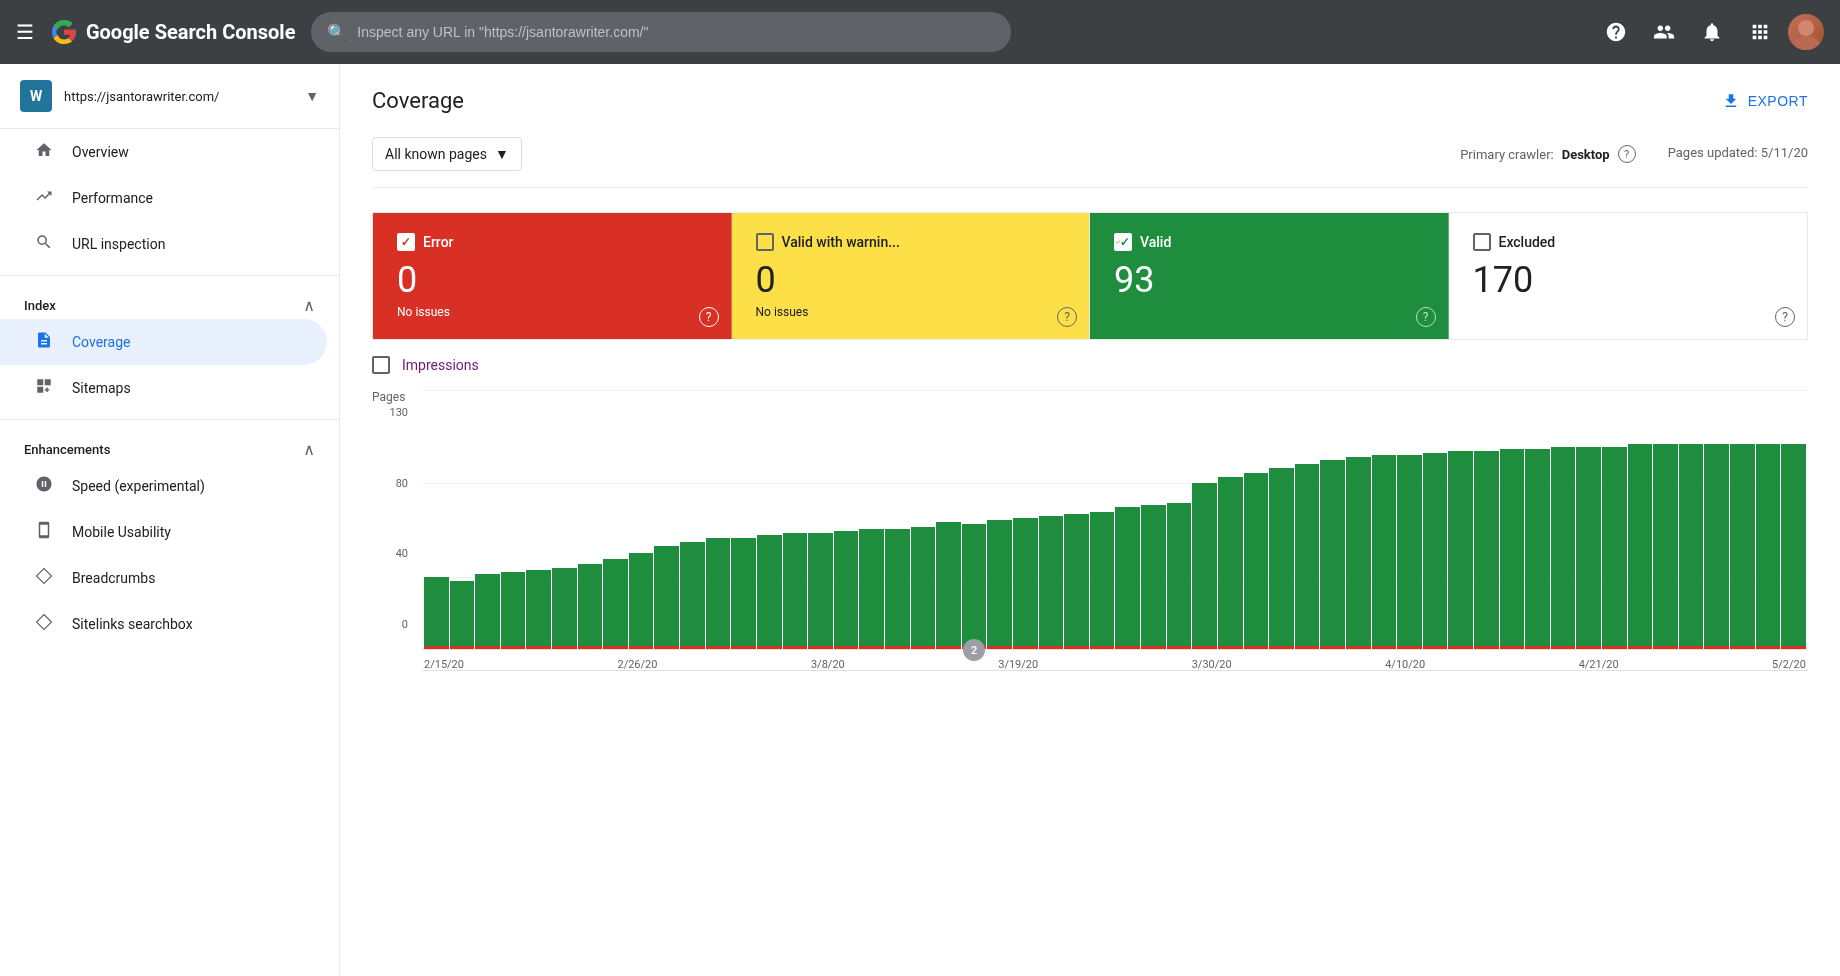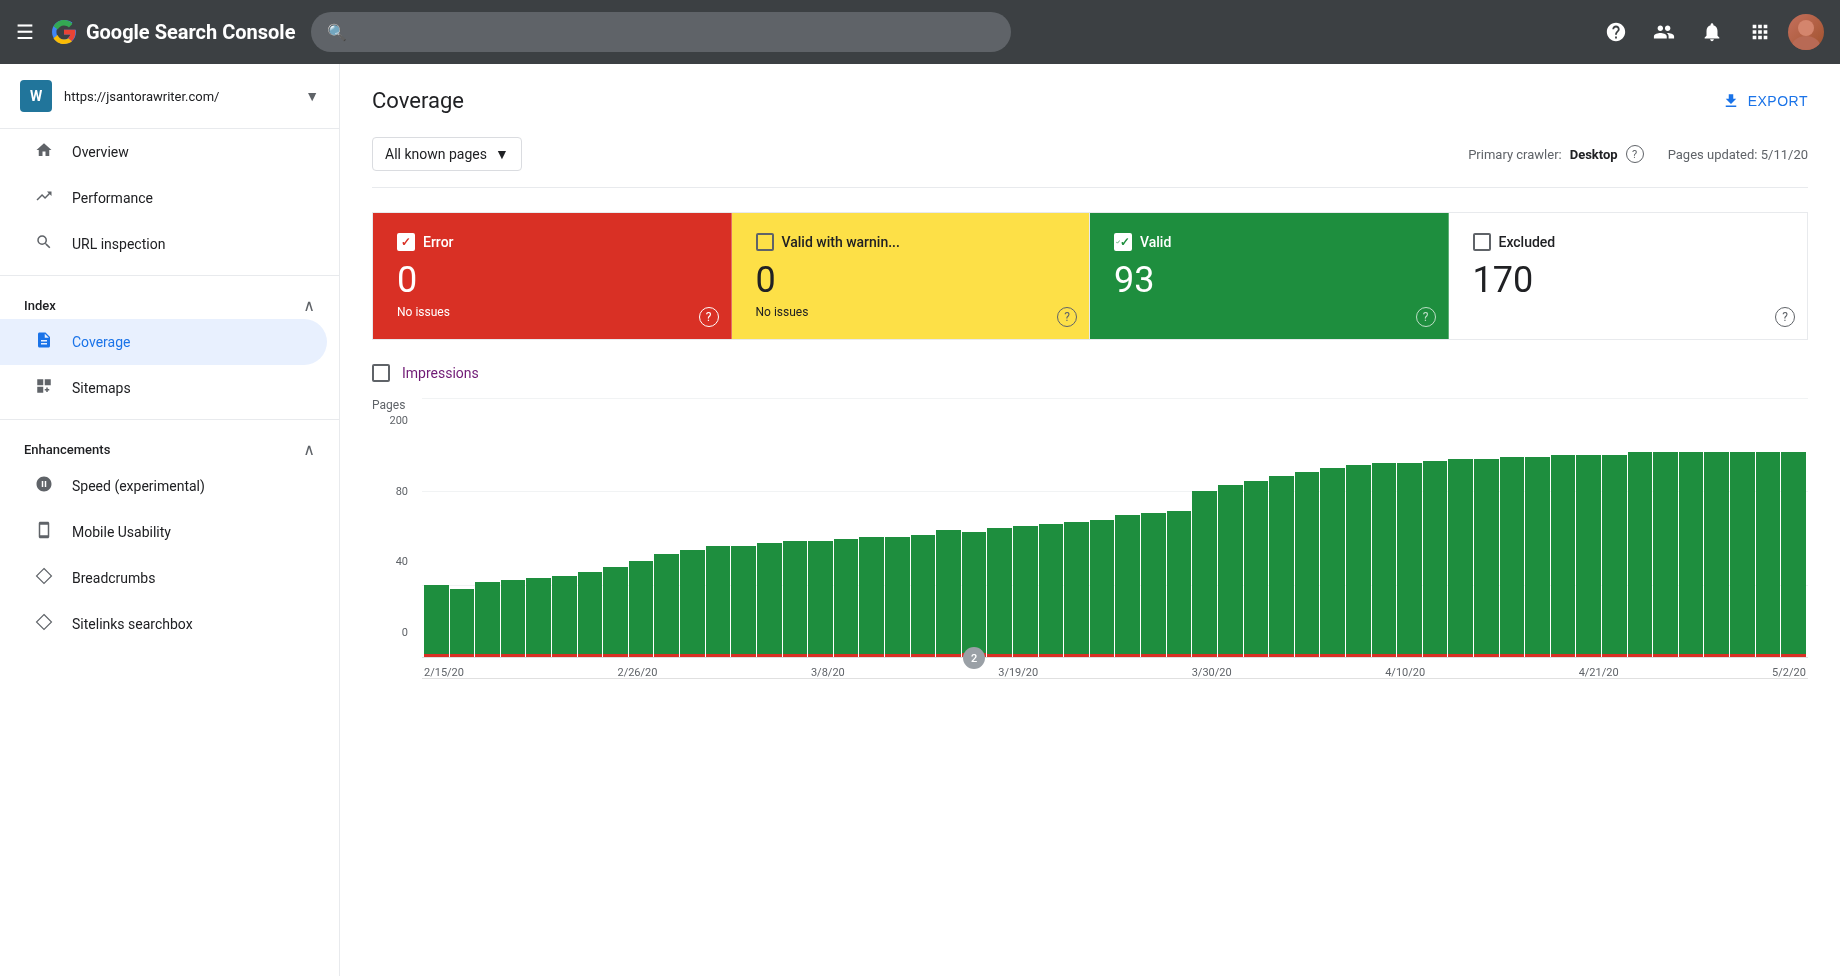--- a/index.html
+++ b/index.html
@@ -180,21 +180,21 @@
     }
     .crawler-info { font-size: 13px; color: #5f6368; display: flex; align-items: center; gap: 8px; }
     .crawler-info strong { color: #202124; }
     .last-updated { font-size: 13px; color: #5f6368; }
 
     
     .status-cards {
       display: grid;
       grid-template-columns: repeat(4, 1fr);
       gap: 0;
-      margin-bottom: 24px;
+      margin-bottom: 16px;
       border: 1px solid #e8eaed;
     }
     .status-card {
       padding: 20px 24px;
       position: relative;
       border-right: 1px solid rgba(255,255,255,0.3);
     }
     .status-card:last-child { border-right: none; }
     .status-card.error { background: #d93025; color: #fff; }
     .status-card.warning { background: #fde047; color: #202124; border-right: 1px solid #e8eaed; }
@@ -269,20 +269,21 @@
     <svg width="28" height="28" viewBox="0 0 48 48">
       <path fill="#4285F4" d="M43.6 20H24v8.4h11.1C33.5 33.7 29.3 37 24 37c-7.2 0-13-5.8-13-13s5.8-13 13-13c3.2 0 6.1 1.2 8.4 3.1l6-6C34.5 5.5 29.5 3.5 24 3.5 12.7 3.5 3.5 12.7 3.5 24S12.7 44.5 24 44.5c11 0 20.5-8 20.5-20.5 0-1.4-.1-2.7-.4-4z"></path>
       <path fill="#34A853" d="M6.3 14.7l7 5.1C15 16.1 19.2 13 24 13c3.2 0 6.1 1.2 8.4 3.1l6-6C34.5 5.5 29.5 3.5 24 3.5c-7.7 0-14.3 4.4-17.7 11.2z"></path>
       <path fill="#FBBC05" d="M24 44.5c5.3 0 10.1-1.8 13.8-4.8l-6.4-5.2C29.2 36.3 26.7 37 24 37c-5.2 0-9.4-3.3-11-7.9l-7 5.4C9.7 40.1 16.3 44.5 24 44.5z"></path>
       <path fill="#EA4335" d="M43.6 20H24v8.4h11.1c-.8 2.3-2.3 4.3-4.2 5.7l6.4 5.2c3.8-3.5 6.2-8.7 6.2-14.8 0-1.4-.1-2.7-.4-4-.1 0 .5-.5.5-.5z"></path>
     </svg>
     <span class="header-logo-text">Google Search Console</span>
   </div>
   <div class="header-search">
     <span style="color:#bdc1c6; font-size:16px;">🔍</span>
+    <input type="text" placeholder="Inspect any URL in &quot;https://jsantorawriter.com/&quot;" style="">
   </div>
   <div class="header-icons">
     <div class="header-icon-btn">
       <svg width="22" height="22" viewBox="0 0 24 24" fill="white">
           <path d="M12 2C6.48 2 2 6.48 2 12s4.48 10 10 10 10-4.48 10-10S17.52 2 12 2zm1 17h-2v-2h2v2zm2.07-7.75l-.9.92C13.45 12.9 13 13.5 13 15h-2v-.5c0-1.1.45-2.1 1.17-2.83l1.24-1.26c.37-.36.59-.86.59-1.41 0-1.1-.9-2-2-2s-2 .9-2 2H8c0-2.21 1.79-4 4-4s4 1.79 4 4c0 .88-.36 1.68-.93 2.25z"></path>
         </svg>
     </div>
     <div class="header-icon-btn">
       <svg width="22" height="22" viewBox="0 0 24 24" fill="white">
           <path d="M16 11c1.66 0 2.99-1.34 2.99-3S17.66 5 16 5c-1.66 0-3 1.34-3 3s1.34 3 3 3zm-8 0c1.66 0 2.99-1.34 2.99-3S9.66 5 8 5C6.34 5 5 6.34 5 8s1.34 3 3 3zm0 2c-2.33 0-7 1.17-7 3.5V19h14v-2.5c0-2.33-4.67-3.5-7-3.5zm8 0c-.29 0-.62.02-.97.05 1.16.84 1.97 1.97 1.97 3.45V19h6v-2.5c0-2.33-4.67-3.5-7-3.5z"></path>
@@ -425,21 +426,21 @@
           </svg>
         <span>EXPORT</span>
       </button>
     </div>
 
     <div class="filter-bar">
       <div class="filter-dropdown">
         <span>All known pages</span>
         <span>▼</span>
       </div>
-      <div style="display:flex; align-items:center; gap:24px;">
+      <div style="display:flex; align-items:flex-start; gap:32px;">
         <div class="crawler-info">
           <span>Primary crawler:</span>
           <strong>Desktop</strong>
           <div class="info-icon">?</div>
         </div>
         <div class="last-updated">
           <span>Pages updated:</span>
           <span>5/11/20</span>
         </div>
       </div>
@@ -494,21 +495,21 @@
     <div class="impressions-row">
       <div class="impressions-checkbox"></div>
       <span class="impressions-label">Impressions</span>
     </div>
 
     <div style="position:relative; padding-left: 50px;">
 
       <div style="position:absolute; left:0; top:0; font-size:12px; color:#5f6368;">Pages</div>
 
       <div style="position:absolute; left:0; top:16px; bottom:40px; width:44px; display:flex; flex-direction:column; justify-content:space-between; align-items:flex-end; padding-right:8px;">
-        <span style="font-size:11px; color:#5f6368;">200</span>
+        <span style="font-size:11px; color:#5f6368;">130</span>
         <span style="font-size:11px; color:#5f6368;">80</span>
         <span style="font-size:11px; color:#5f6368;">40</span>
         <span style="font-size:11px; color:#5f6368;">0</span>
       </div>
 
       <div style="position:relative;">
 
         <div style="position:absolute; inset:0; display:flex; flex-direction:column; justify-content:space-between; pointer-events:none;">
           <div style="border-top:1px solid #f1f3f4; flex:1;"></div>
           <div style="border-top:1px solid #f1f3f4; flex:1;"></div>

